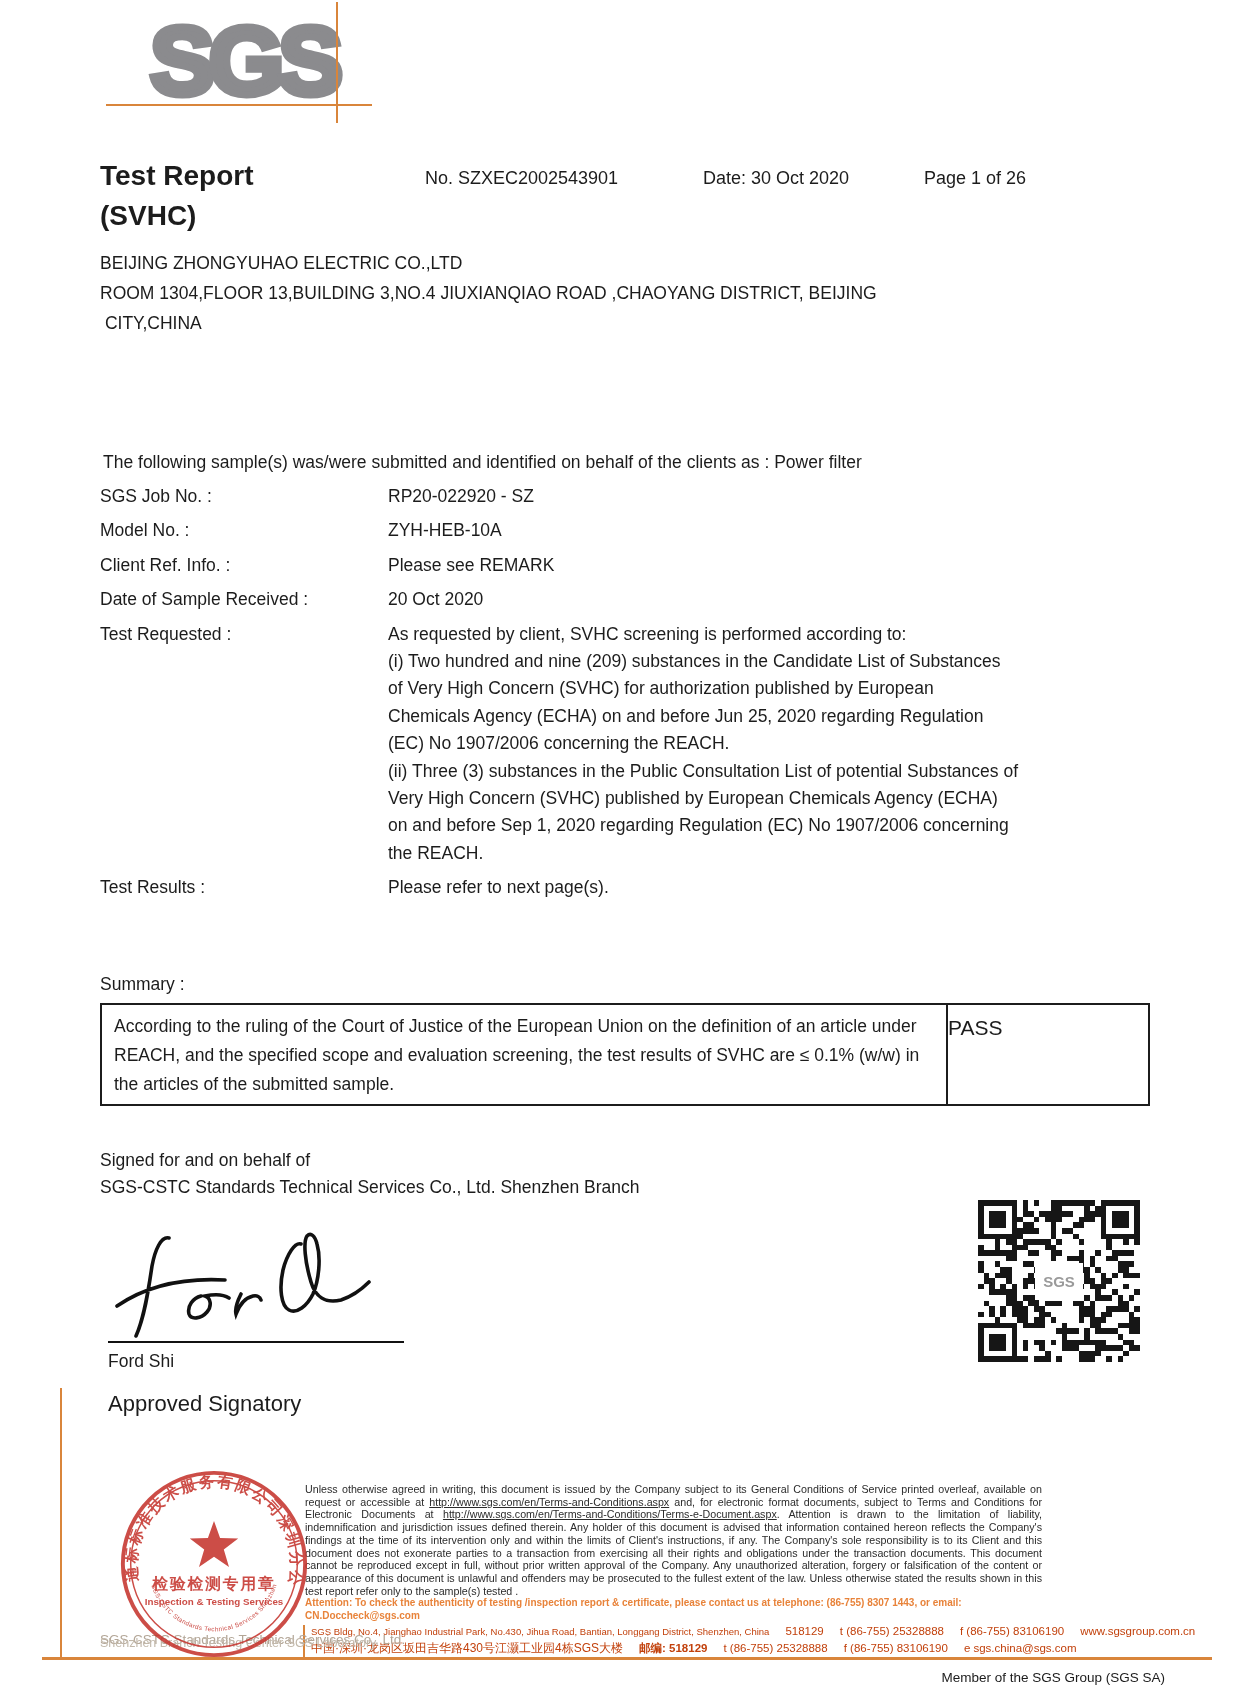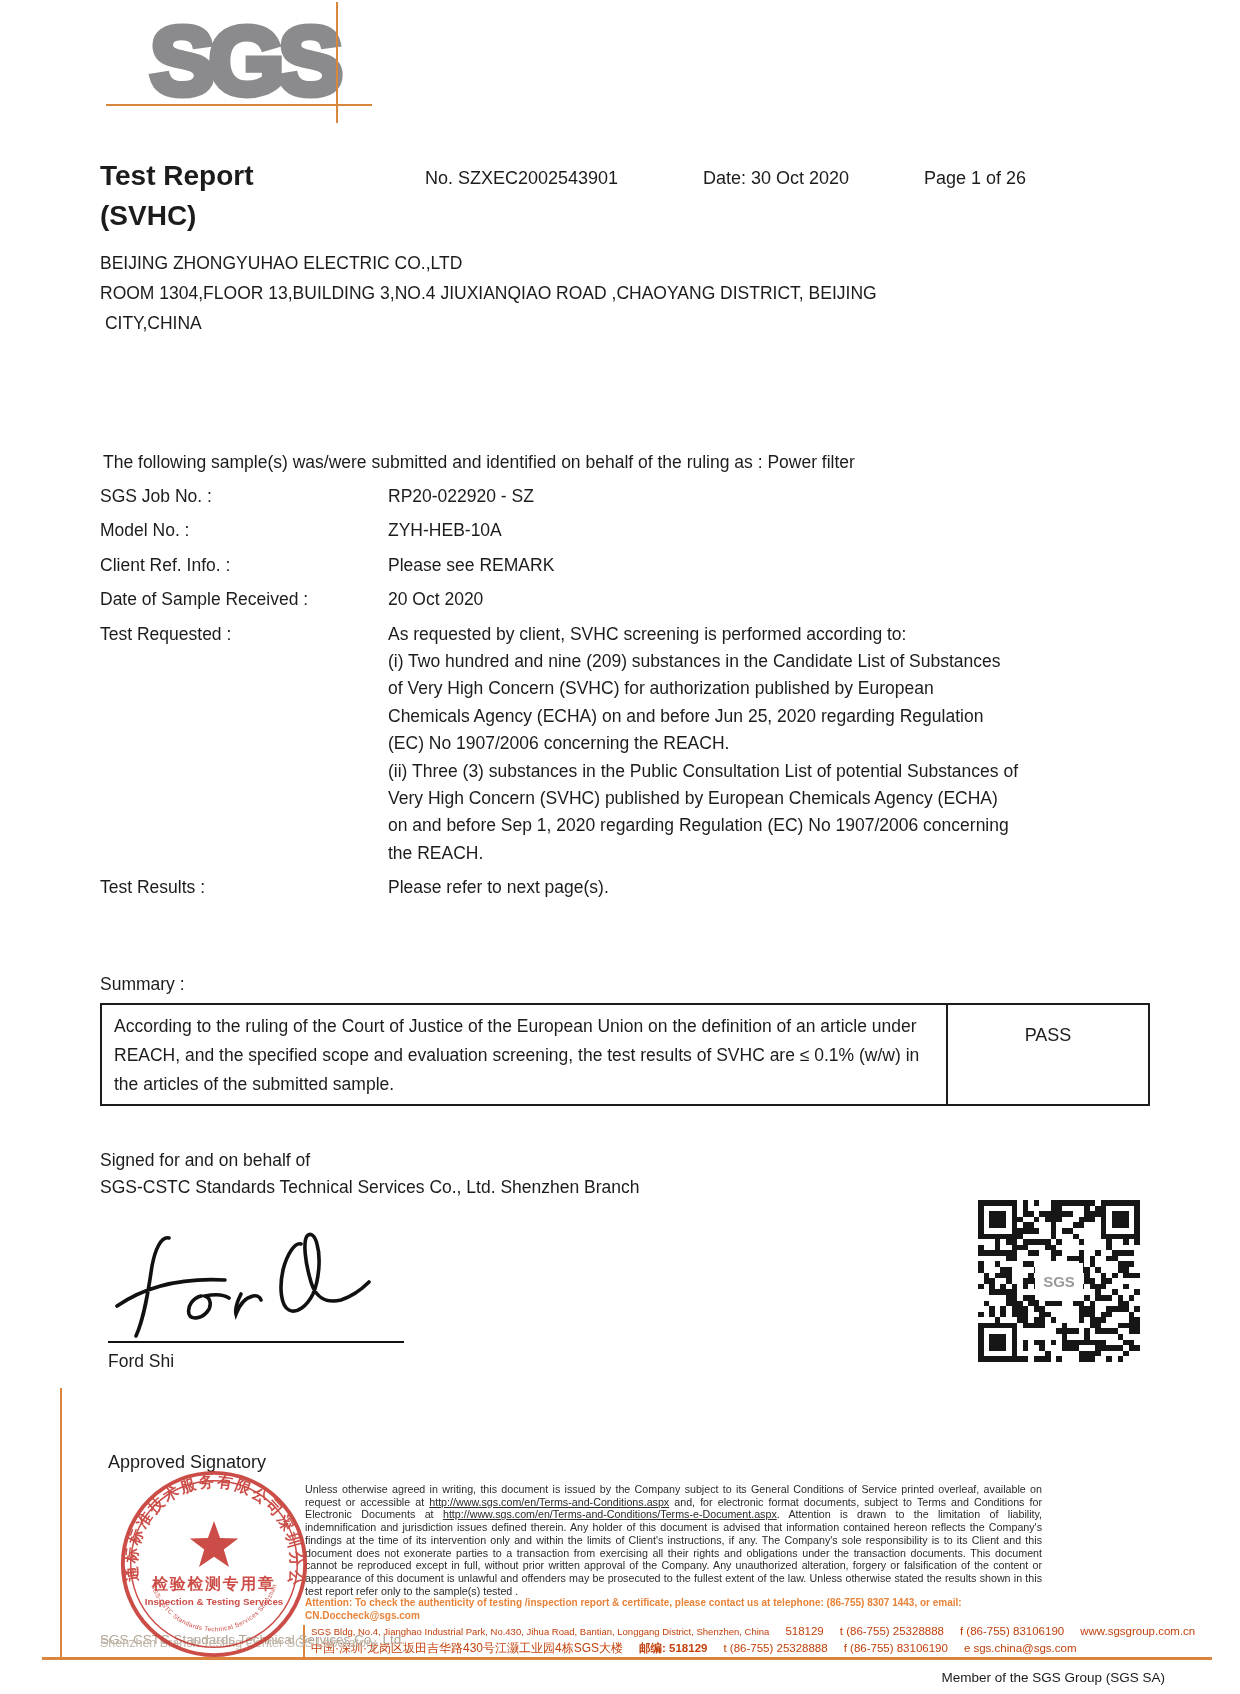--- a/index.html
+++ b/index.html
@@ -19,29 +19,29 @@
   
   #fields{position:absolute;left:100px;top:483px;width:1075px;font-size:17.5px;}
   .frow{display:flex;margin-bottom:7px;}
   .flabel{width:288px;flex:none;line-height:27px;}
   .fvalue{flex:1;line-height:27.4px;white-space:pre-wrap;}
   .frow:nth-child(7){margin-top:30px;flex-direction:column;}
   
   #summary-label{left:100px;top:974px;font-size:17.5px;}
   #summary-box{left:100px;top:1003px;width:1046px;height:99px;border:2px solid #1c1c1c;display:flex;}
   #summary-text{flex:1;padding:7px 12px 8px 12px;font-size:17.5px;line-height:29px;}
-  #summary-pass{width:200px;flex:none;border-left:2px solid #1c1c1c;text-align:center;
-                padding-top:20px;font-size:18px;}
+  #summary-pass{width:200px;flex:none;border-left:2px solid #1c1c1c;text-align:left;
+                padding-top:11px;font-size:21px;}
   
   #signed1{left:100px;top:1150px;font-size:17.5px;}
   #signed2{left:100px;top:1177px;font-size:17.5px;}
   #sig-svg{position:absolute;left:105px;top:1222px;}
   #sig-line{position:absolute;left:108px;top:1341px;width:296px;height:2px;background:#111;}
   #sig-name{left:108px;top:1351px;font-size:17.5px;}
-  #sig-role{left:108px;top:1452px;font-size:18px;}
+  #sig-role{left:108px;top:1391px;font-size:22px;}
   
   #qr{position:absolute;left:978px;top:1200px;width:162px;height:162px;
       display:grid;grid-template-columns:repeat(29,1fr);grid-template-rows:repeat(29,1fr);}
   #qr div{background:#fff;}
   #qr div.d{background:#161616;}
   #qr-label{position:absolute;left:978px;top:1200px;width:162px;height:162px;
             display:flex;align-items:center;justify-content:center;pointer-events:none;}
   #qr-label span{background:#fff;color:#9a9a9a;font-weight:bold;font-size:15px;padding:10px 8px;}
   
   #stamp-gray1{left:100px;top:1612px;font-size:13.5px;color:#b3a697;z-index:1;white-space:nowrap;margin-top:20px;}
@@ -75,21 +75,21 @@
 <div class="abs" id="title1">Test Report</div>
 <div class="abs" id="title2">(SVHC)</div>
 <div class="abs" id="report-no">No. SZXEC2002543901</div>
 <div class="abs" id="report-date">Date: 30 Oct 2020</div>
 <div class="abs" id="report-page">Page 1 of 26</div>
 
 <div class="abs" id="client">BEIJING ZHONGYUHAO ELECTRIC CO.,LTD
 ROOM 1304,FLOOR 13,BUILDING 3,NO.4 JIUXIANQIAO ROAD ,CHAOYANG DISTRICT, BEIJING
  CITY,CHINA</div>
 
-<div class="abs" id="intro">The following sample(s) was/were submitted and identified on behalf of the ruling as : Power filter</div>
+<div class="abs" id="intro">The following sample(s) was/were submitted and identified on behalf of the clients as : Power filter</div>
 <div id="fields">
     <div class="frow">
       <div class="flabel">SGS Job No. :</div>
       <div class="fvalue">RP20-022920 - SZ</div>
     </div>
     <div class="frow">
       <div class="flabel">Model No. :</div>
       <div class="fvalue">ZYH-HEB-10A</div>
     </div>
     <div class="frow">

